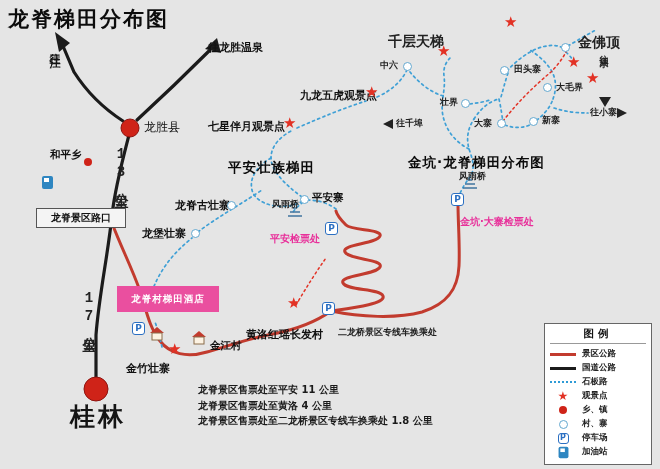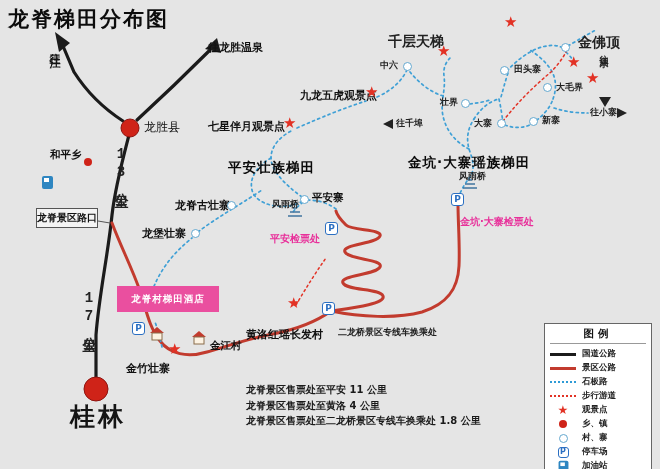--- a/index.html
+++ b/index.html
@@ -15,21 +15,21 @@
   .sm{font-size:9px;font-weight:600;color:#222;}
   .sm10{font-size:14px;font-weight:600;color:#222;font-family:Liberation Mono, monospace;}
   .pink{font-size:10px;font-weight:bold;color:#e8309a;}
   .vert{writing-mode:vertical-rl;text-orientation:upright;letter-spacing:2px;}
   .guilin{font-size:25px;font-weight:bold;color:#141414;letter-spacing:3px;}
   .star{color:#e23225;font-size:15px;line-height:1;}
   .vil{width:9px;height:9px;background:#fff;border:1.5px solid #64a8cf;border-radius:50%;box-sizing:border-box;display:block;}
   .pp{width:13px;height:13px;background:#fff;border:1.5px solid #2b6fc2;border-radius:3px;color:#2b6fc2;font-weight:bold;font-size:9px;display:flex;align-items:center;justify-content:center;box-sizing:border-box;line-height:1;}
   .gas{width:11px;height:13px;background:#2e86c1;border-radius:2px;position:relative;display:block;}
   .gas::before{content:"";position:absolute;left:2px;top:2px;width:5px;height:4px;background:#fff;}
-  .jbox{background:#f4f4f4;border:1px solid #555;font-size:10px;font-weight:600;color:#111;padding:2px 0;font-family:Liberation Serif, serif;}
+  .jbox{background:#f4f4f4;border:1px solid #555;font-size:10px;font-weight:600;color:#111;padding:2px 14px;font-family:Liberation Serif, serif;}
   .hotelbox{width:102px;height:26px;background:#ea4f9f;color:#fff;font-size:9.5px;font-weight:bold;display:flex;align-items:center;justify-content:center;letter-spacing:1px;}
   .notes{font-size:10px;font-weight:600;color:#1a1a1a;line-height:15.5px;}
   .legend{width:108px;background:#ffffff;border:1px solid #666;padding:3px 5px 5px;box-sizing:border-box;}
   .legend .ltitle{font-size:10.5px;font-weight:bold;color:#111;text-align:center;border-bottom:1px solid #999;padding-bottom:2px;margin-bottom:3px;letter-spacing:4px;}
   .lrow{display:flex;align-items:center;gap:6px;height:14px;}
   .lrow .lab{font-size:8.5px;font-weight:600;color:#222;}
   .swatch{width:26px;display:flex;align-items:center;justify-content:center;flex:0 0 26px;}
   .ln{width:26px;height:0;border-top:3px solid #1b1b1b;display:block;}
   .ln.red{border-top:3px solid #c23b2e;}
   .ln.bluedot{border-top:2px dotted #2e9bd6;}
@@ -124,21 +124,21 @@
   <span class="abs gas" style="left:42px;top:176px;"></span>
 
   <div class="abs sm10 vert" style="left:112px;top:146px;">13公里</div>
   <div class="abs jbox" style="left:36px;top:208px;">龙脊景区路口</div>
   <div class="abs sm10 vert" style="left:80px;top:290px;">17公里</div>
   <div class="abs guilin" style="left:70px;top:400px;">桂林</div>
 
   <div class="abs b11" style="left:208px;top:119px;">七星伴月观景点</div>
   <div class="abs b11" style="left:292px;top:88px;margin-left:8px;">九龙五虎观景点</div>
   <div class="abs big" style="left:228px;top:159px;">平安壮族梯田</div>
-  <div class="abs big" style="left:408px;top:154px;">金坑·大寨瑶族梯田</div>
+  <div class="abs big" style="left:408px;top:154px;">金坑·龙脊梯田分布图</div>
   <div class="abs sm10" style="left:388px;top:33px;">千层天梯</div>
   <div class="abs sm10" style="left:578px;top:34px;">金佛顶</div>
 
   <div class="abs sm" style="left:380px;top:59px;">中六</div>
   <div class="abs sm" style="left:514px;top:63px;">田头寨</div>
   <div class="abs sm" style="left:556px;top:81px;">大毛界</div>
   <div class="abs sm" style="left:440px;top:96px;">壮界</div>
   <div class="abs sm" style="left:396px;top:117px;">往千埠</div>
   <div class="abs sm" style="left:474px;top:117px;">大寨</div>
   <div class="abs sm" style="left:542px;top:114px;">新寨</div>
@@ -179,54 +179,48 @@
   <span class="abs vil" style="left:561px;top:43px;"></span>
   <span class="abs vil" style="left:300px;top:195px;"></span>
   <span class="abs vil" style="left:227px;top:201px;"></span>
   <span class="abs vil" style="left:191px;top:229px;"></span>
 
   <span class="abs pp" style="left:325px;top:222px;">P</span>
   <span class="abs pp" style="left:322px;top:302px;">P</span>
   <span class="abs pp" style="left:451px;top:193px;">P</span>
   <span class="abs pp" style="left:132px;top:322px;">P</span>
 
-  <div class="abs notes" style="left:198px;top:382px;margin-left:48px;">
+  <div class="abs notes" style="left:198px;top:382px;">
     <div>龙脊景区售票处至平安 11 公里</div>
     <div>龙脊景区售票处至黄洛 4  公里</div>
     <div>龙脊景区售票处至二龙桥景区专线车换乘处 1.8 公里</div>
   </div>
 
   <div class="abs legend" style="left:544px;top:283px;margin-top:40px;">
     <div class="ltitle">图例</div>
     <div class="lrow">
       <span class="swatch">
+          <span class="ln red"></span>
+        </span>
+      <span class="lab">景区公路</span>
+    </div>
+    <div class="lrow">
+      <span class="swatch">
           <span class="ln"></span>
         </span>
       <span class="lab">国道公路</span>
     </div>
     <div class="lrow">
       <span class="swatch">
-          <span class="ln red"></span>
-        </span>
-      <span class="lab">景区公路</span>
-    </div>
-    <div class="lrow">
-      <span class="swatch">
           <span class="ln bluedot"></span>
         </span>
       <span class="lab">石板路</span>
     </div>
     <div class="lrow">
       <span class="swatch">
-          <span class="ln reddot"></span>
-        </span>
-      <span class="lab">步行游道</span>
-    </div>
-    <div class="lrow">
-      <span class="swatch">
           <span class="star small">★</span>
         </span>
       <span class="lab">观景点</span>
     </div>
     <div class="lrow">
       <span class="swatch">
           <span class="dotred"></span>
         </span>
       <span class="lab">乡、镇</span>
     </div>

